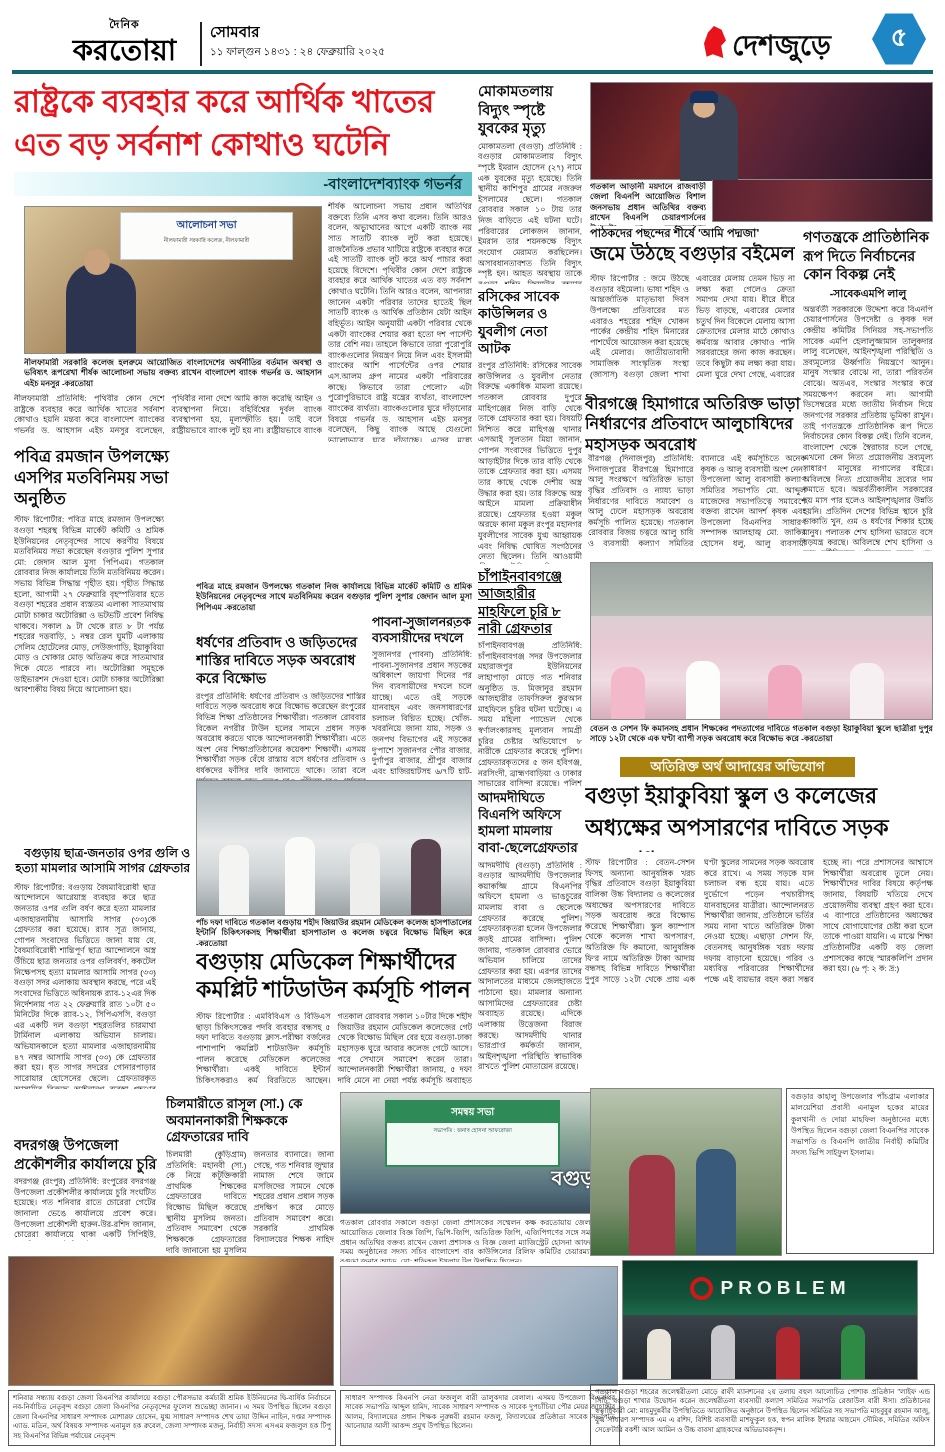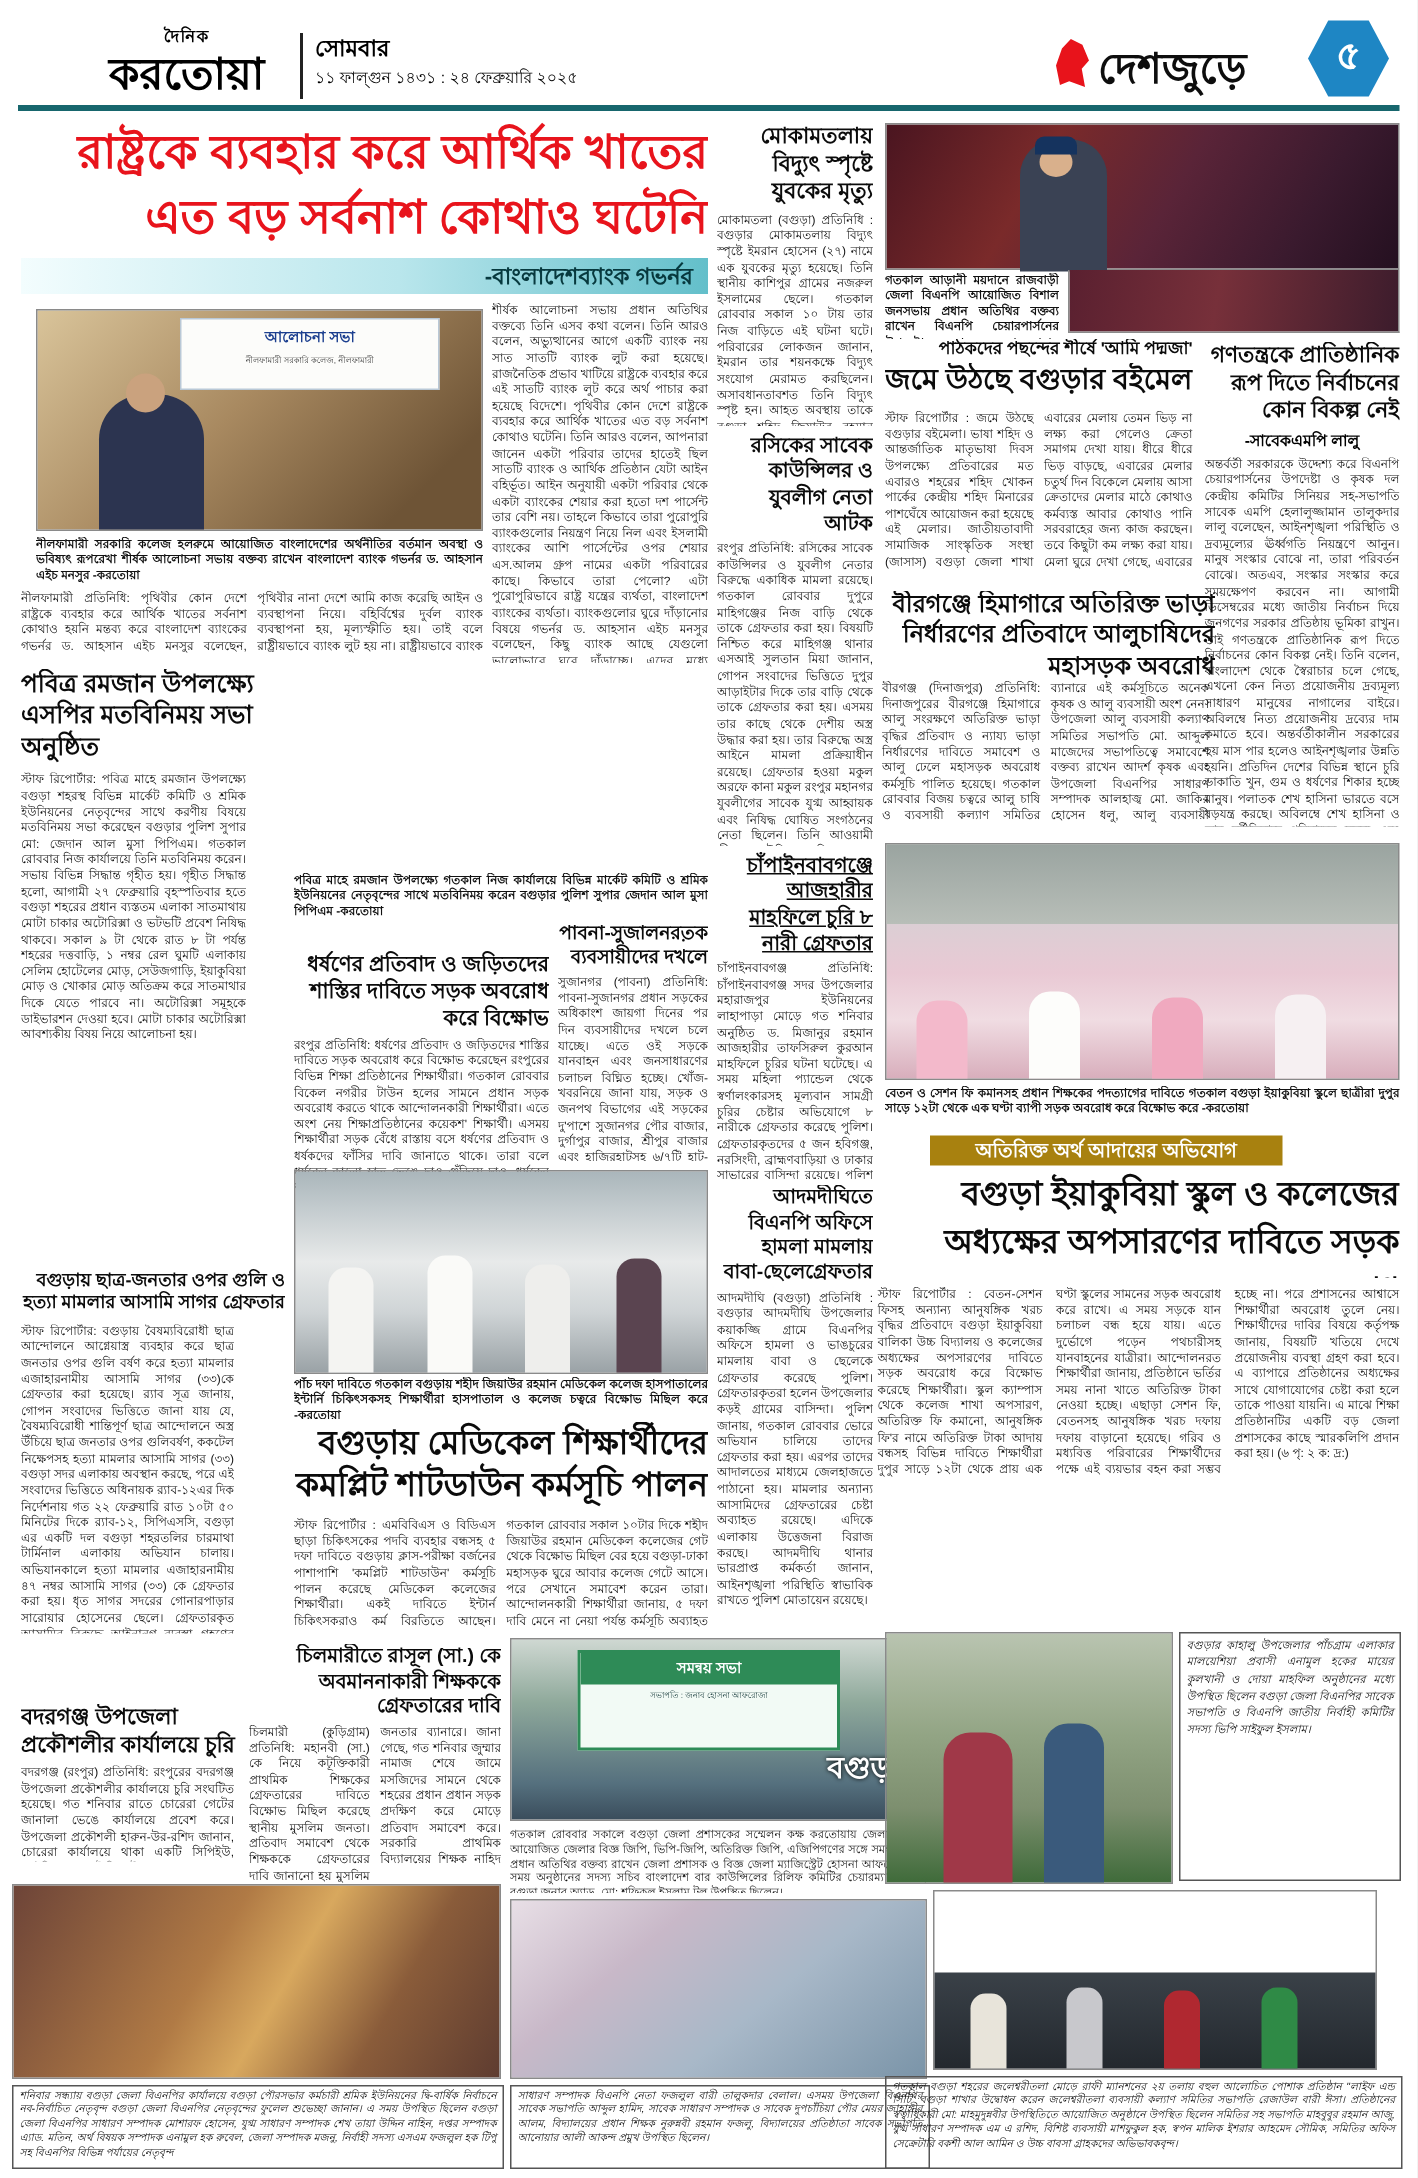--- a/index.html
+++ b/index.html
@@ -3,22 +3,22 @@
 <meta charset="utf-8">
 <style>
   html,body{margin:0;padding:0;background:#e9e9e9;}
   #page{position:relative;width:945px;height:1452px;background:#ffffff;margin:0 auto;
         font-family:"Liberation Sans","DejaVu Sans",sans-serif;overflow:hidden;}
   .art{position:absolute;overflow:hidden;}
   .bd{font-size:8px;line-height:1.33;text-align:justify;color:#121212;}
   .bd2{column-count:2;column-gap:7px;}
   .bd3{column-count:3;column-gap:9px;}
   .cap{font-size:8px;line-height:1.3;font-weight:700;text-align:justify;color:#111;}
-  .capbox{border:1px solid #555;padding:2px 4px;font-size:7px;line-height:1.35;text-align:justify;color:#111;font-style:italic;}
-  .hd{font-weight:700;line-height:1.28;text-align:right;margin:0;color:#0b0b0b;}
+  .capbox{border:1px solid #555;padding:2px 4px;font-size:7px;line-height:1.35;text-align:justify;color:#111;}
+  .hd{font-weight:700;line-height:1.28;text-align:left;margin:0;color:#0b0b0b;}
   .photo{position:absolute;border:1px solid #8a8a8a;box-sizing:border-box;}
   .banner{position:absolute;background:#fcfcfa;border:1px solid #b9c8d6;text-align:center;overflow:hidden;}
   .rule{position:absolute;background:#17666d;}
   .nowrap{white-space:nowrap;}
 </style>
 </head>
 <body>
 
 <div id="page">
 
@@ -172,20 +172,24 @@
   <h2 class="art hd" style="left:585px;top:780px;width:348px;height:72px;font-size:22px;line-height:1.45;">বগুড়া ইয়াকুবিয়া স্কুল ও কলেজের অধ্যক্ষের অপসারণের দাবিতে সড়ক অবরোধ</h2>
   <div class="art bd bd3" style="left:585px;top:858px;width:348px;height:226px;">স্টাফ রিপোর্টার : বেতন-সেশন ফিসহ অন্যান্য আনুষঙ্গিক খরচ বৃদ্ধির প্রতিবাদে বগুড়া ইয়াকুবিয়া বালিকা উচ্চ বিদ্যালয় ও কলেজের অধ্যক্ষের অপসারণের দাবিতে সড়ক অবরোধ করে বিক্ষোভ করেছে শিক্ষার্থীরা। স্কুল ক্যাম্পাস থেকে কলেজ শাখা অপসারণ, অতিরিক্ত ফি কমানো, আনুষঙ্গিক ফি'র নামে অতিরিক্ত টাকা আদায় বন্ধসহ বিভিন্ন দাবিতে শিক্ষার্থীরা দুপুর সাড়ে ১২টা থেকে প্রায় এক ঘণ্টা স্কুলের সামনের সড়ক অবরোধ করে রাখে। এ সময় সড়কে যান চলাচল বন্ধ হয়ে যায়। এতে দুর্ভোগে পড়েন পথচারীসহ যানবাহনের যাত্রীরা। আন্দোলনরত শিক্ষার্থীরা জানায়, প্রতিষ্ঠানে ভর্তির সময় নানা খাতে অতিরিক্ত টাকা নেওয়া হচ্ছে। এছাড়া সেশন ফি, বেতনসহ আনুষঙ্গিক খরচ দফায় দফায় বাড়ানো হয়েছে। গরিব ও মধ্যবিত্ত পরিবারের শিক্ষার্থীদের পক্ষে এই ব্যয়ভার বহন করা সম্ভব হচ্ছে না। পরে প্রশাসনের আশ্বাসে শিক্ষার্থীরা অবরোধ তুলে নেয়। শিক্ষার্থীদের দাবির বিষয়ে কর্তৃপক্ষ জানায়, বিষয়টি খতিয়ে দেখে প্রয়োজনীয় ব্যবস্থা গ্রহণ করা হবে। এ ব্যাপারে প্রতিষ্ঠানের অধ্যক্ষের সাথে যোগাযোগের চেষ্টা করা হলে তাকে পাওয়া যায়নি। এ মাঝে শিক্ষা প্রতিষ্ঠানটির একটি বড় জেলা প্রশাসকের কাছে স্মারকলিপি প্রদান করা হয়। (৬ পৃ: ২ ক: দ্র:)</div>
 
   <div class="photo" style="left:590px;top:1088px;width:192px;height:168px;background:linear-gradient(180deg,#b9c4b0,#93a585 40%,#7d8f6f 70%,#3f6b3a);">
     <div style="position:absolute;left:20%;bottom:0;width:46px;height:100px;background:#a03848;border-radius:18px 18px 0 0;"></div>
     <div style="position:absolute;left:55%;bottom:0;width:40px;height:106px;background:#3a5a7c;border-radius:16px 16px 0 0;"></div>
   </div>
   <div class="art capbox" style="left:786px;top:1088px;width:138px;height:160px;font-size:7.5px;line-height:1.5;">বগুড়ার কাহালু উপজেলার পাঁচগ্রাম এলাকার মালয়েশিয়া প্রবাসী এনামুল হকের মায়ের কুলখানী ও দোয়া মাহফিল অনুষ্ঠানের মধ্যে উপস্থিত ছিলেন বগুড়া জেলা বিএনপির সাবেক সভাপতি ও বিএনপি জাতীয় নির্বাহী কমিটির সদস্য ভিপি সাইফুল ইসলাম।</div>
 
   <div class="photo" style="left:622px;top:1260px;width:296px;height:120px;">
+    <div style="position:absolute;left:0;top:0;width:100%;height:46%;background:linear-gradient(180deg,#0c3b2a,#14553c 70%,#1d6b4a);display:flex;align-items:center;justify-content:center;">
+      <span style="width:15px;height:15px;border:4px solid #d01818;border-radius:50%;display:inline-block;margin-right:8px;"></span>
+      <span style="color:#f2f2f2;font-size:19px;font-weight:800;letter-spacing:5px;">PROBLEM</span>
+    </div>
     <div style="position:absolute;left:0;bottom:0;width:100%;height:54%;background:linear-gradient(180deg,#3a4148,#23282e);">
       <div style="position:absolute;left:8%;bottom:0;width:24px;height:50px;background:#e8e4da;border-radius:10px 10px 0 0;"></div>
       <div style="position:absolute;left:30%;bottom:0;width:24px;height:54px;background:#c8c8cc;border-radius:10px 10px 0 0;"></div>
       <div style="position:absolute;left:52%;bottom:0;width:24px;height:52px;background:#b02830;border-radius:10px 10px 0 0;"></div>
       <div style="position:absolute;left:74%;bottom:0;width:24px;height:54px;background:#2f8a46;border-radius:10px 10px 0 0;"></div>
     </div>
   </div>
   <div class="art capbox" style="left:590px;top:1384px;width:335px;height:56px;">গতকাল বগুড়া শহরের জলেশ্বরীতলা মোড়ে রাফী ম্যানশনের ২য় তলায় বহুল আলোচিত পোশাক প্রতিষ্ঠান "লাইফ এন্ড সিটি" বগুড়া শাখার উদ্বোধন করেন জলেশ্বরীতলা ব্যবসায়ী কল্যাণ সমিতির সভাপতি রেজাউল বারী ঈসা। প্রতিষ্ঠানের স্বত্বাধিকারী মো: মাহমুদুন্নবীর উপস্থিতিতে আয়োজিত অনুষ্ঠানে উপস্থিত ছিলেন সমিতির সহ সভাপতি মাহবুবুর রহমান আজু, যুগ্ম সাধারণ সম্পাদক এম এ রশিদ, বিশিষ্ট ব্যবসায়ী মাশফুকুল হক, স্বপন মালিক ইশরার আহমেদ সৌমিক, সমিতির অফিস সেক্রেটারি বকশী আল আমিন ও উচ্চ বাবসা গ্রাহকদের অভিভাবকবৃন্দ।</div>
 
 </div>

